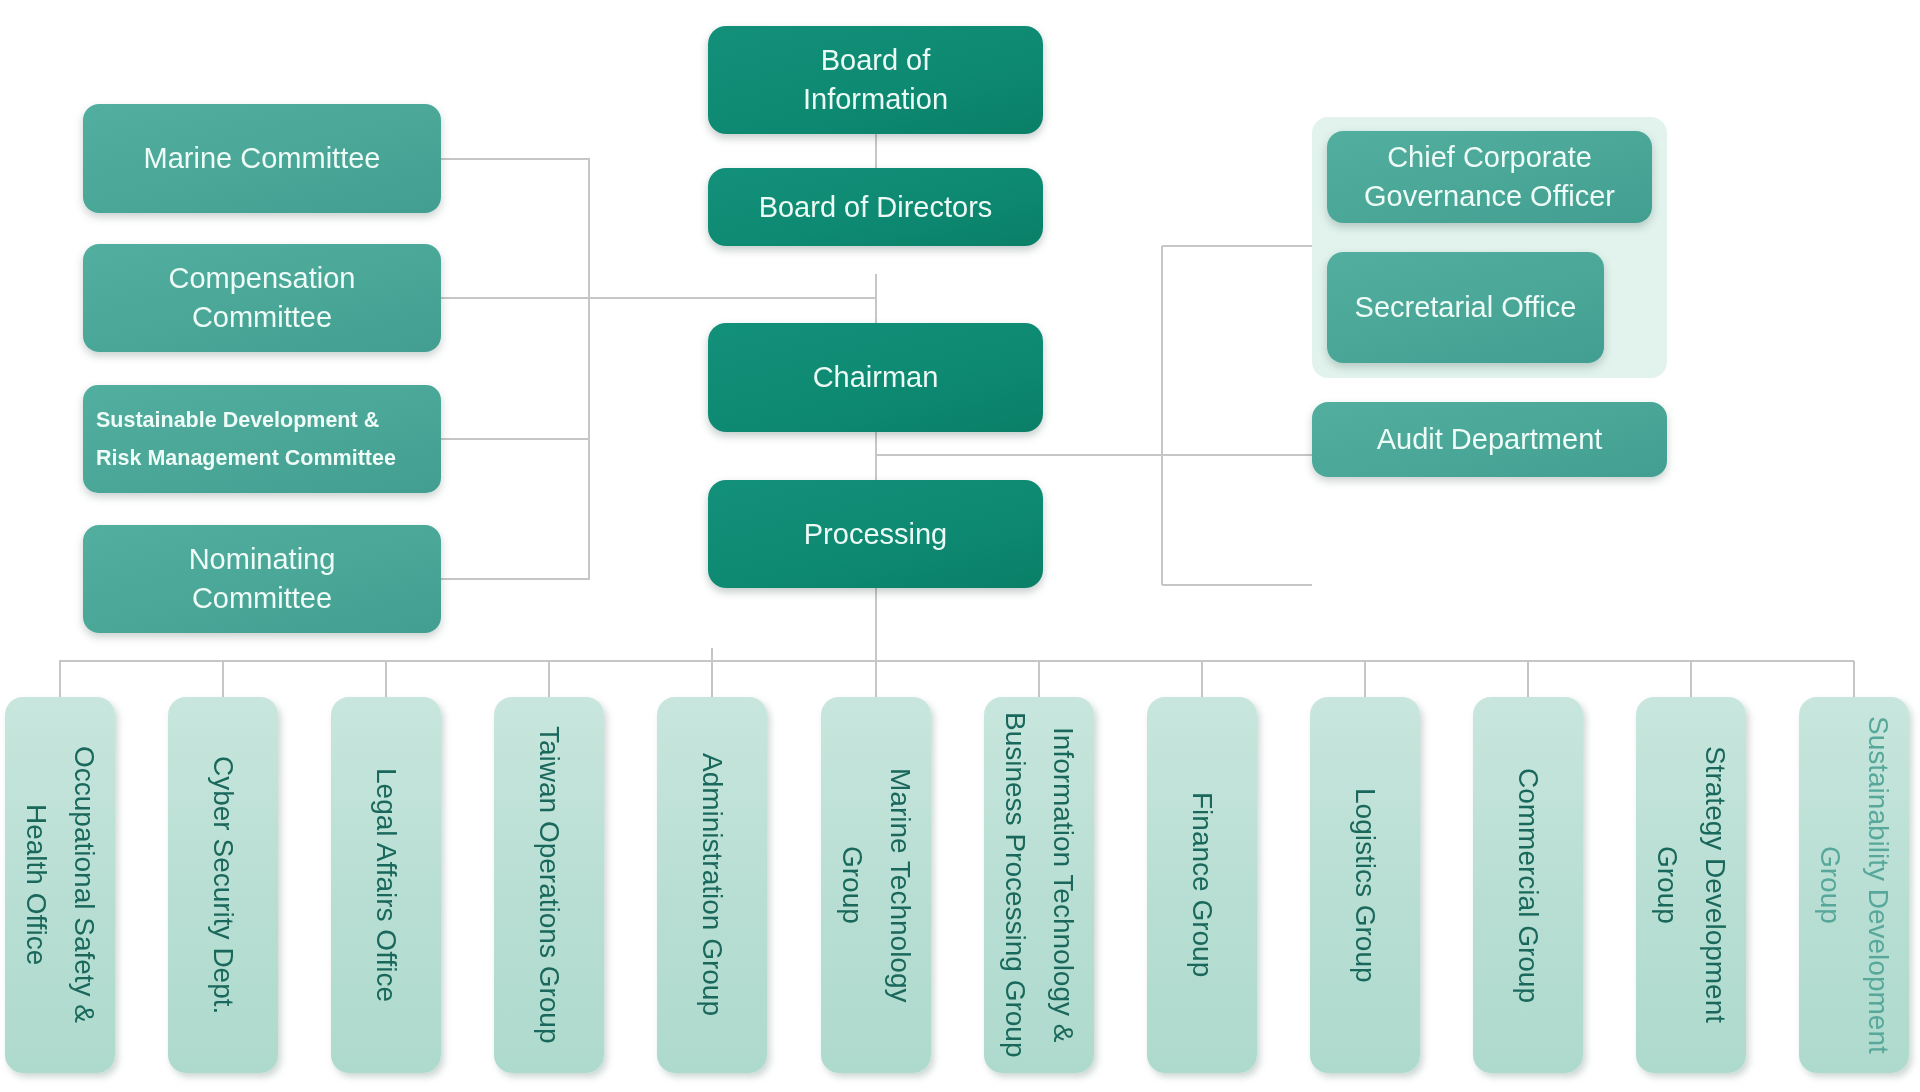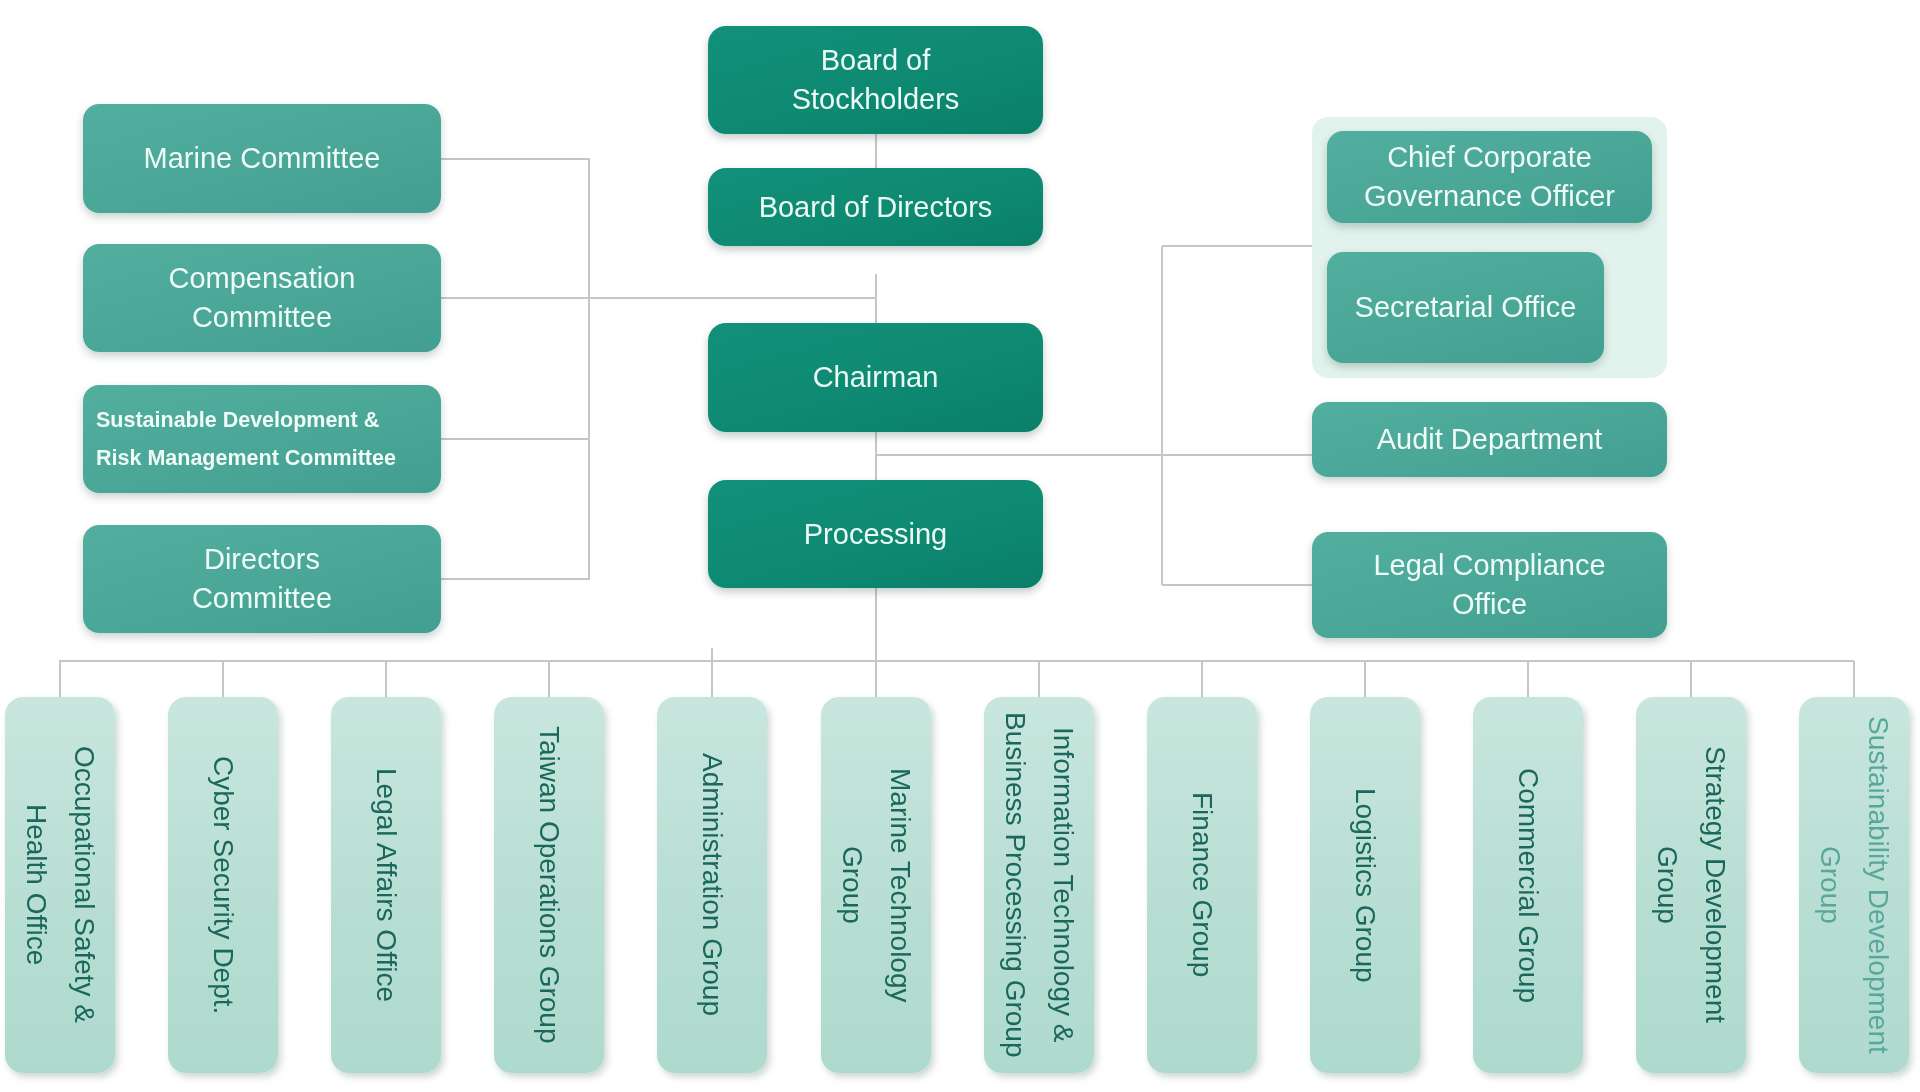--- a/index.html
+++ b/index.html
@@ -38,20 +38,21 @@
     line-height: 39px;
     box-shadow: 0 4px 8px rgba(40, 70, 64, 0.25);
   }
   .mid.small {
     font-size: 21.5px;
     font-weight: bold;
     line-height: 38px;
     justify-content: flex-start;
     text-align: left;
     padding-left: 13px;
+    border-radius: 15px;
   }
   .panel {
     position: absolute;
     background: #e2f3ed;
     border-radius: 16px;
   }
   .dept {
     position: absolute;
     background: linear-gradient(180deg, #c8e6dd 0%, #b8ded3 55%, #aedacd 100%);
     border-radius: 18px;
@@ -102,41 +103,39 @@
     <line x1="876" y1="661" x2="876" y2="698"></line>
     <line x1="1039" y1="661" x2="1039" y2="698"></line>
     <line x1="1202" y1="661" x2="1202" y2="698"></line>
     <line x1="1365" y1="661" x2="1365" y2="698"></line>
     <line x1="1528" y1="661" x2="1528" y2="698"></line>
     <line x1="1691" y1="661" x2="1691" y2="698"></line>
     <line x1="1854" y1="661" x2="1854" y2="698"></line>
   </svg>
 
   <div class="node dark" style="left:708px; top:26px; width:335px; height:108px;">Board of
-Stockholders</div>
+Information</div>
   <div class="node dark" style="left:708px; top:168px; width:335px; height:78px;">Board of Directors</div>
   <div class="node dark" style="left:708px; top:323px; width:335px; height:109px;">Chairman</div>
   <div class="node dark" style="left:708px; top:480px; width:335px; height:108px;">Processing</div>
 
   <div class="node mid" style="left:83px; top:104px; width:358px; height:109px;">Marine Committee</div>
   <div class="node mid" style="left:83px; top:244px; width:358px; height:108px;">Compensation
 Committee</div>
   <div class="node mid small" style="left:83px; top:385px; width:358px; height:108px;">Sustainable Development &amp;
 Risk Management Committee</div>
-  <div class="node mid" style="left:83px; top:525px; width:358px; height:108px;">Directors
+  <div class="node mid" style="left:83px; top:525px; width:358px; height:108px;">Nominating
 Committee</div>
 
   <div class="panel" style="left:1312px; top:117px; width:355px; height:261px;"></div>
   <div class="node mid" style="left:1327px; top:131px; width:325px; height:92px;">Chief Corporate
 Governance Officer</div>
   <div class="node mid" style="left:1327px; top:252px; width:277px; height:111px;">Secretarial Office</div>
 
   <div class="node mid" style="left:1312px; top:402px; width:355px; height:75px;">Audit Department</div>
-  <div class="node mid" style="left:1312px; top:532px; width:355px; height:106px;">Legal Compliance
-Office</div>
 
   <div class="dept" style="left:5px; top:697px; width:110px; height:376px;">
     <div class="vlabel">Occupational Safety &amp;
 Health Office</div>
   </div>
   <div class="dept" style="left:168px; top:697px; width:110px; height:376px;">
     <div class="vlabel">Cyber Security Dept.</div>
   </div>
   <div class="dept" style="left:331px; top:697px; width:110px; height:376px;">
     <div class="vlabel">Legal Affairs Office</div>

